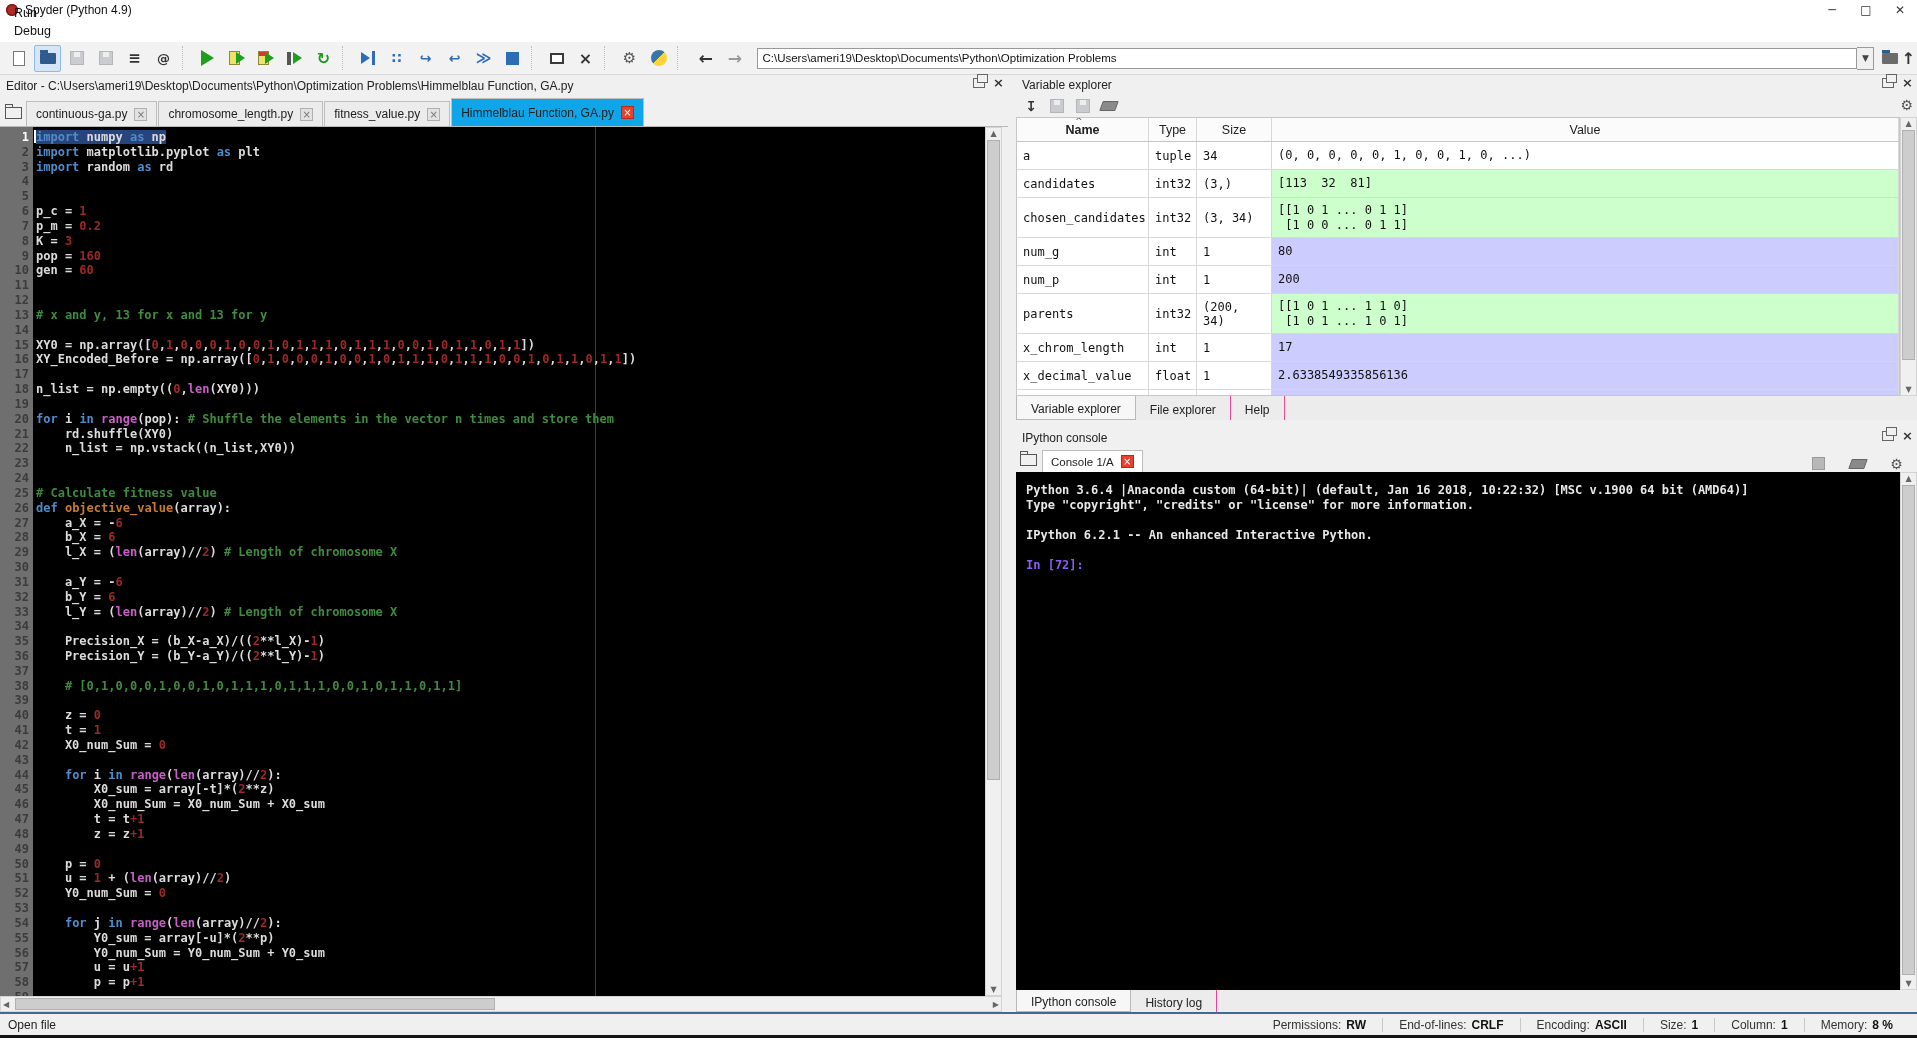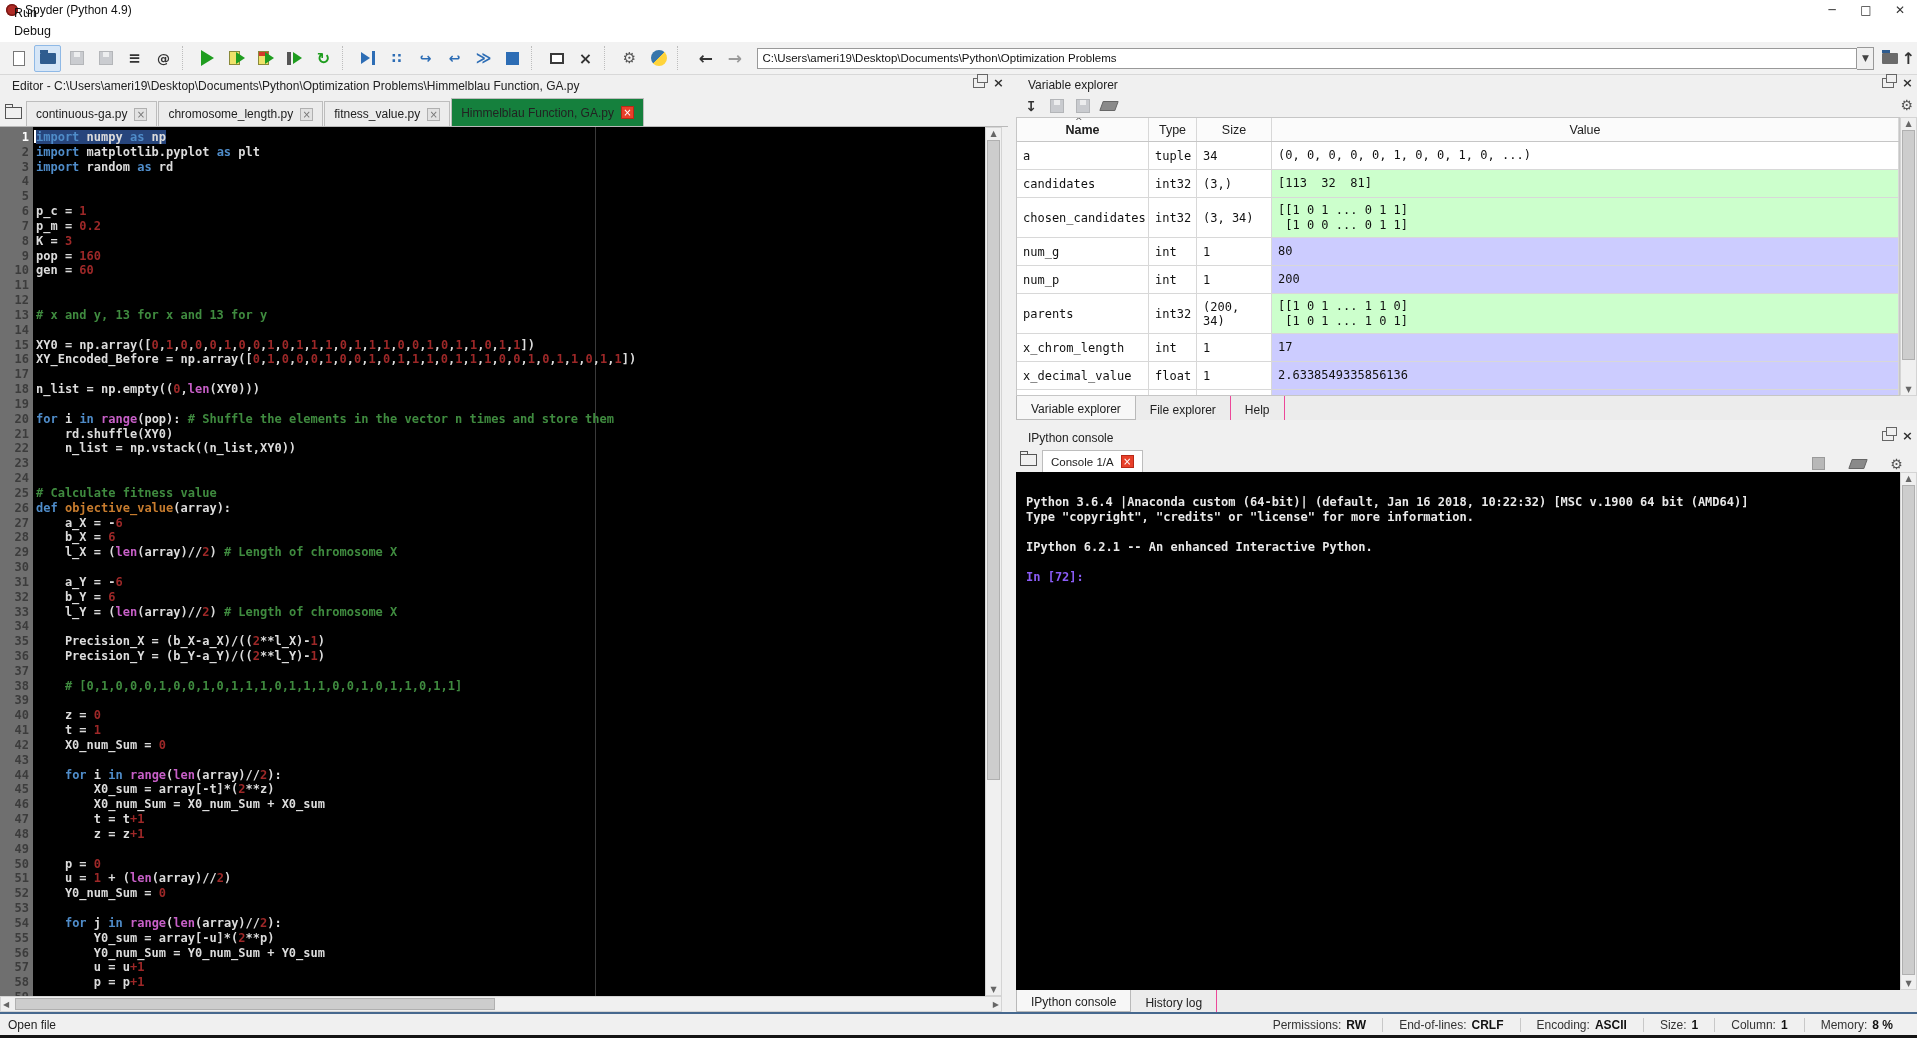--- a/index.html
+++ b/index.html
@@ -48,36 +48,36 @@
   .sh-eraser{width:14px;height:8px;background:#8a8a8a;transform:skewX(-20deg);border-radius:1px;border:1px solid #666;}
   .sh-stopg{width:11px;height:11px;background:#b8b8b8;border:1px solid #9a9a9a;}
   #nav-icons{display:flex;align-items:center;margin-left:6px;}
   #path-combo{display:flex;align-items:center;margin-left:8px;}
   #path-input{width:1090px;height:19px;border:1px solid #999;font:11.5px "Liberation Sans",sans-serif;
               padding:0 4px;color:#111;background:#fff;}
   #combo-arrow{width:16px;height:21px;border:1px solid #999;border-left:none;background:#f0f0f0;
                display:flex;align-items:center;justify-content:center;font-size:9px;color:#444;}
 
   
-  .phead{background:#f0f0f0;display:flex;align-items:center;font-size:12px;color:#222;padding-left:12px;box-sizing:border-box;}
+  .phead{background:#f0f0f0;display:flex;align-items:center;font-size:12px;color:#222;padding-left:6px;box-sizing:border-box;}
   .phead-icons{position:absolute;right:4px;top:3px;display:flex;gap:8px;align-items:center;}
   .sh-undock{position:relative;width:10px;height:8px;border:1px solid #666;background:#f0f0f0;}
   .sh-undock::after{content:'';position:absolute;left:3px;top:-5px;width:9px;height:7px;border:1px solid #666;background:#f0f0f0;}
   .xclose{font-size:13px;color:#333;font-weight:bold;line-height:10px;}
 
   
   #editor-header{left:0;top:75px;width:1008px;height:22px;}
   #editor-tabbar{left:0;top:97px;width:1008px;height:30px;background:#f0f0f0;border-bottom:1px solid #b9b9b9;
                  display:flex;align-items:flex-end;box-sizing:border-box;}
   #browse-tabs{width:26px;height:26px;display:flex;align-items:center;justify-content:center;}
   .sh-browsetab{width:15px;height:10px;border:1.5px solid #555;position:relative;}
   .sh-browsetab::before{content:'';position:absolute;top:-4px;left:-1px;width:6px;height:2.5px;border:1.5px solid #555;border-bottom:none;}
   .etab{display:flex;align-items:center;height:25px;padding:0 9px;margin-right:1px;background:#ececec;
         border:1px solid #bdbdbd;border-bottom:none;font-size:12px;color:#222;box-sizing:border-box;}
-  .etab.active{background:#15803d;height:28px;}
+  .etab.active{background:#0ea5e9;height:28px;}
   .tclose{width:13px;height:13px;font:10px/12px "DejaVu Sans",sans-serif;text-align:center;border:1px solid #b0b0b0;
           background:#e2e2e2;color:#777;margin-left:7px;box-sizing:border-box;}
   .etab.active .tclose{background:#e8402a;border-color:#b82918;color:#fff;}
   #tabbar-gear{position:absolute;right:14px;top:101px;font-size:14px;color:#555;}
 
   #code-wrap{left:0;top:127px;width:985px;height:869px;background:#000;overflow:hidden;}
   #gutter-bg{position:absolute;left:0;top:0;width:33px;height:869px;background:#6f6f6f;}
   #edge-line{position:absolute;left:595px;top:0;width:1px;height:869px;background:#3a3a3a;}
   #code-lines{position:absolute;left:0;top:3px;width:985px;}
   .cl{height:14.83px;position:relative;white-space:pre;font:600 12px "DejaVu Sans Mono",monospace;}
@@ -117,21 +117,21 @@
 
   .btabs{display:flex;height:100%;background:#ececec;align-items:stretch;}
   .btab{padding:3px 14px 0;font-size:12px;color:#222;border-right:1px solid #ec4899;display:flex;align-items:center;}
   .btab.active{background:#f7f7f7;border:1px solid #b9b9b9;border-top:none;}
 
   #con-header{left:1016px;top:428px;width:901px;height:20px;}
   #con-tabrow{left:1016px;top:448px;width:901px;height:24px;background:#f0f0f0;display:flex;align-items:flex-end;}
   .ctab{display:flex;align-items:center;height:21px;padding:0 8px;background:#fff;border:1px solid #bdbdbd;border-bottom:none;
         font-size:11.5px;color:#222;margin-left:2px;}
   #con-right-icons{position:absolute;right:6px;top:2px;display:flex;gap:10px;align-items:center;}
-  #console-area{left:1016px;top:472px;width:884px;height:518px;background:#000;padding:23px 0 0 10px;box-sizing:border-box;}
+  #console-area{left:1016px;top:472px;width:884px;height:518px;background:#000;padding:11px 0 0 10px;box-sizing:border-box;}
   .con-line{height:15px;font:600 12px "DejaVu Sans Mono",monospace;color:#e8e8e8;white-space:pre;}
   .con-line.prompt{color:#8b5cf6;}
   #con-vscroll{left:1900px;top:472px;width:17px;height:518px;}
   #con-tabs{left:1016px;top:990px;width:901px;height:22px;}
 
   
   #vsplit{left:1008px;top:75px;width:8px;height:937px;background:#f0f0f0;}
   #hsplit{left:1016px;top:420px;width:901px;height:8px;background:#f0f0f0;}
 
   

